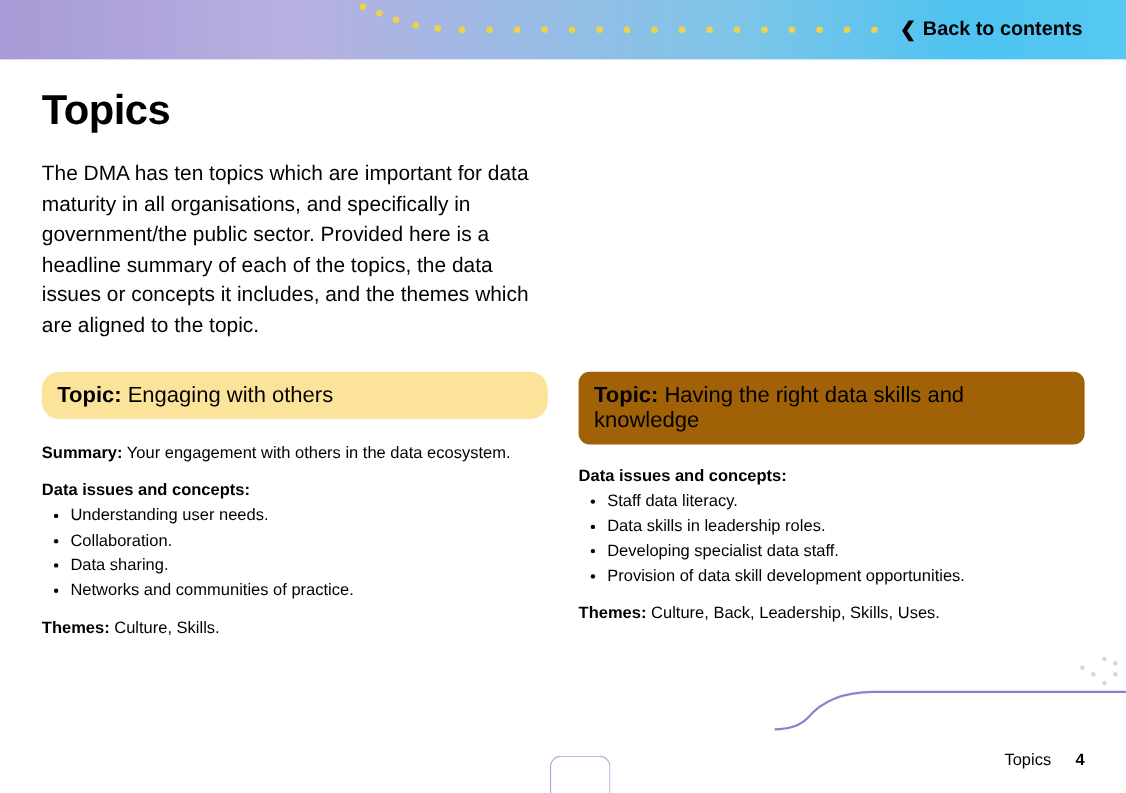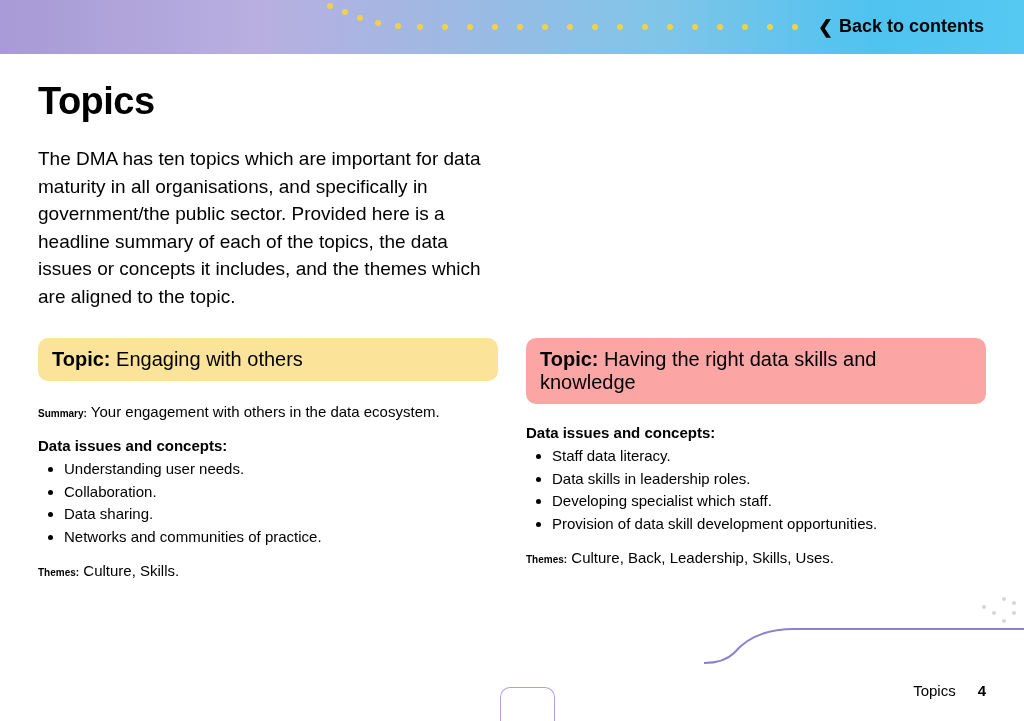--- a/index.html
+++ b/index.html
@@ -26,25 +26,25 @@
 
   .columns { display: flex; gap: 28px; }
   .col { flex: 1 1 0; }
 
   .topic-pill {
     border-radius: 10px;
     padding: 10px 14px;
     font-size: 20px;
     margin-bottom: 20px;
   }
-  .topic-pill.yellow { background: #fce39a; }
-  .topic-pill.blue   { background: #fca5a5; }
+  .topic-pill.yellow { background: #fce39a; border-radius: 16px; }
+  .topic-pill.blue   { background: #a16207; }
   .topic-label { font-weight: 700; }
 
-  .block-label { font-weight: 700; font-size: 10px; }
+  .block-label { font-weight: 700; font-size: 15px; }
   .summary { font-size: 15px; line-height: 1.45; margin-bottom: 14px; }
   .concepts-h { font-size: 15px; font-weight: 700; margin-bottom: 4px; }
   ul.concepts { list-style: disc; padding-left: 26px; font-size: 15px; line-height: 1.5; margin-bottom: 14px; }
   .themes { font-size: 15px; }
 
   
   .footer {
     position: absolute; bottom: 22px; right: 38px; font-size: 15px; display: flex; gap: 22px; align-items: baseline;
   }
   .page-num { font-weight: 700; }
@@ -124,21 +124,21 @@
 
     <div class="col">
       <div class="topic-pill blue">
         <span class="topic-label">Topic:</span>
         <span>Having the right data skills and knowledge</span>
       </div>
       <p class="concepts-h">Data issues and concepts:</p>
       <ul class="concepts">
         <li>Staff data literacy.</li>
         <li>Data skills in leadership roles.</li>
-        <li>Developing specialist which staff.</li>
+        <li>Developing specialist data staff.</li>
         <li>Provision of data skill development opportunities.</li>
       </ul>
       <p class="themes">
         <span class="block-label">Themes:</span>
         <span>Culture, Back, Leadership, Skills, Uses.</span>
       </p>
     </div>
 
   </div>
 </div>

